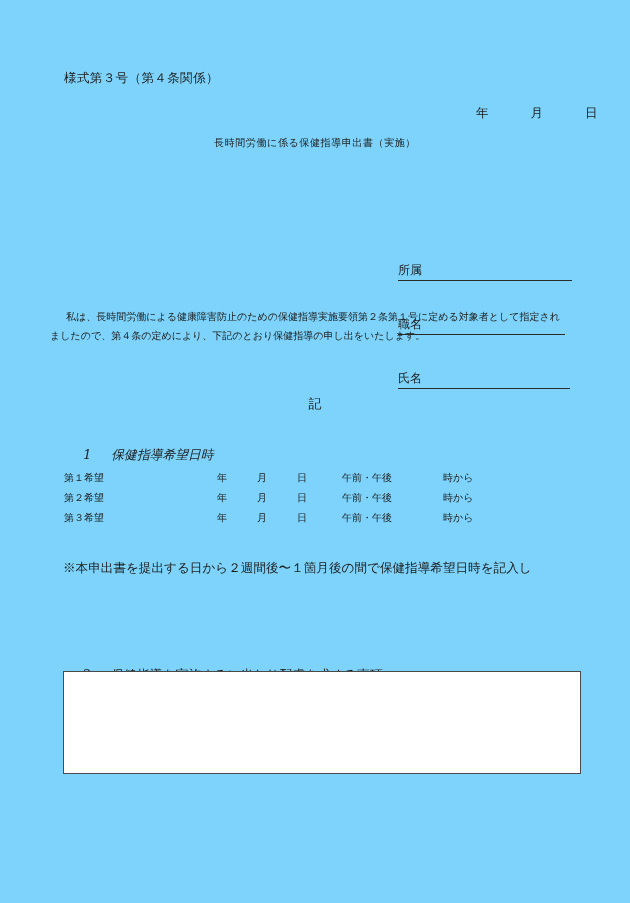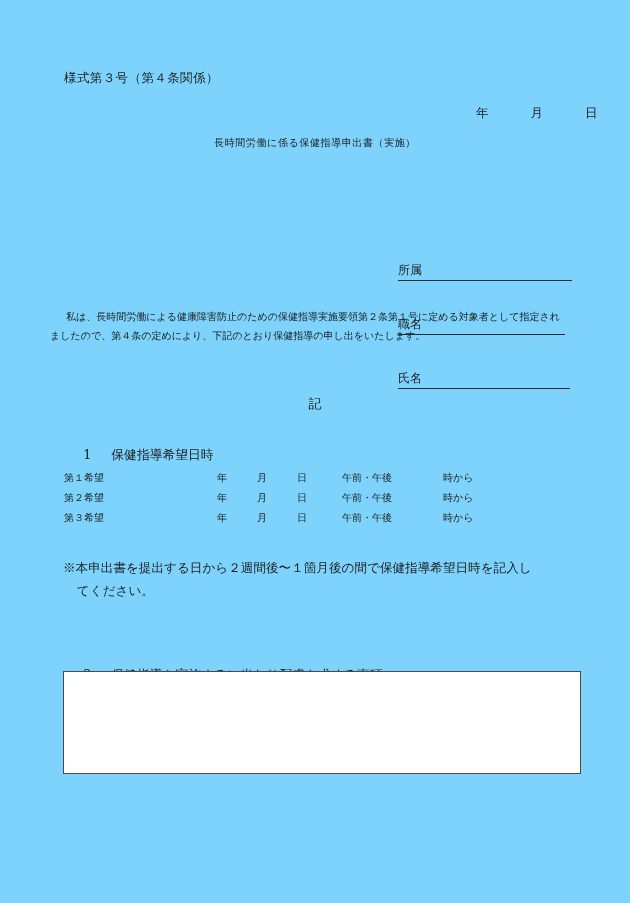--- a/index.html
+++ b/index.html
@@ -90,20 +90,21 @@
   #ki-marker {
     left: 0; right: 0; top: 395px;
     text-align: center;
     font-size: 13px;
   }
 
   
   #section1-heading {
     left: 67px; top: 432px;
     font-size: 12.8px;
+    font-style: italic;
   }
   #section1-heading .num { display: inline-block; width: 28px; }
 
   #preference-table {
     left: 64px; top: 471px;
     font-size: 10px;
     border-collapse: collapse;
   }
   #preference-table td {
     padding: 0 0 6px 0;
@@ -204,21 +205,21 @@
         <td class="c-year">年</td>
         <td class="c-month">月</td>
         <td class="c-day">日</td>
         <td class="c-ampm">午前・午後</td>
         <td class="c-hour">時から</td>
       </tr>
     </tbody>
   </table>
 
   <div class="abs" id="note">
-    <span>※本申出書を提出する日から２週間後〜１箇月後の間で保健指導希望日時を記入し</span><span class="cont">てください。</span>
+    <span>※本申出書を提出する日から２週間後〜１箇月後の間で保健指導希望日時を記入し</span>
   </div>
 
   <div class="abs" id="section2-heading">
     <span class="num">2</span><span>保健指導を実施するに当たり配慮を求める事項</span>
   </div>
 
   <div class="abs" id="remarks-box"></div>
 
 </div>
 

